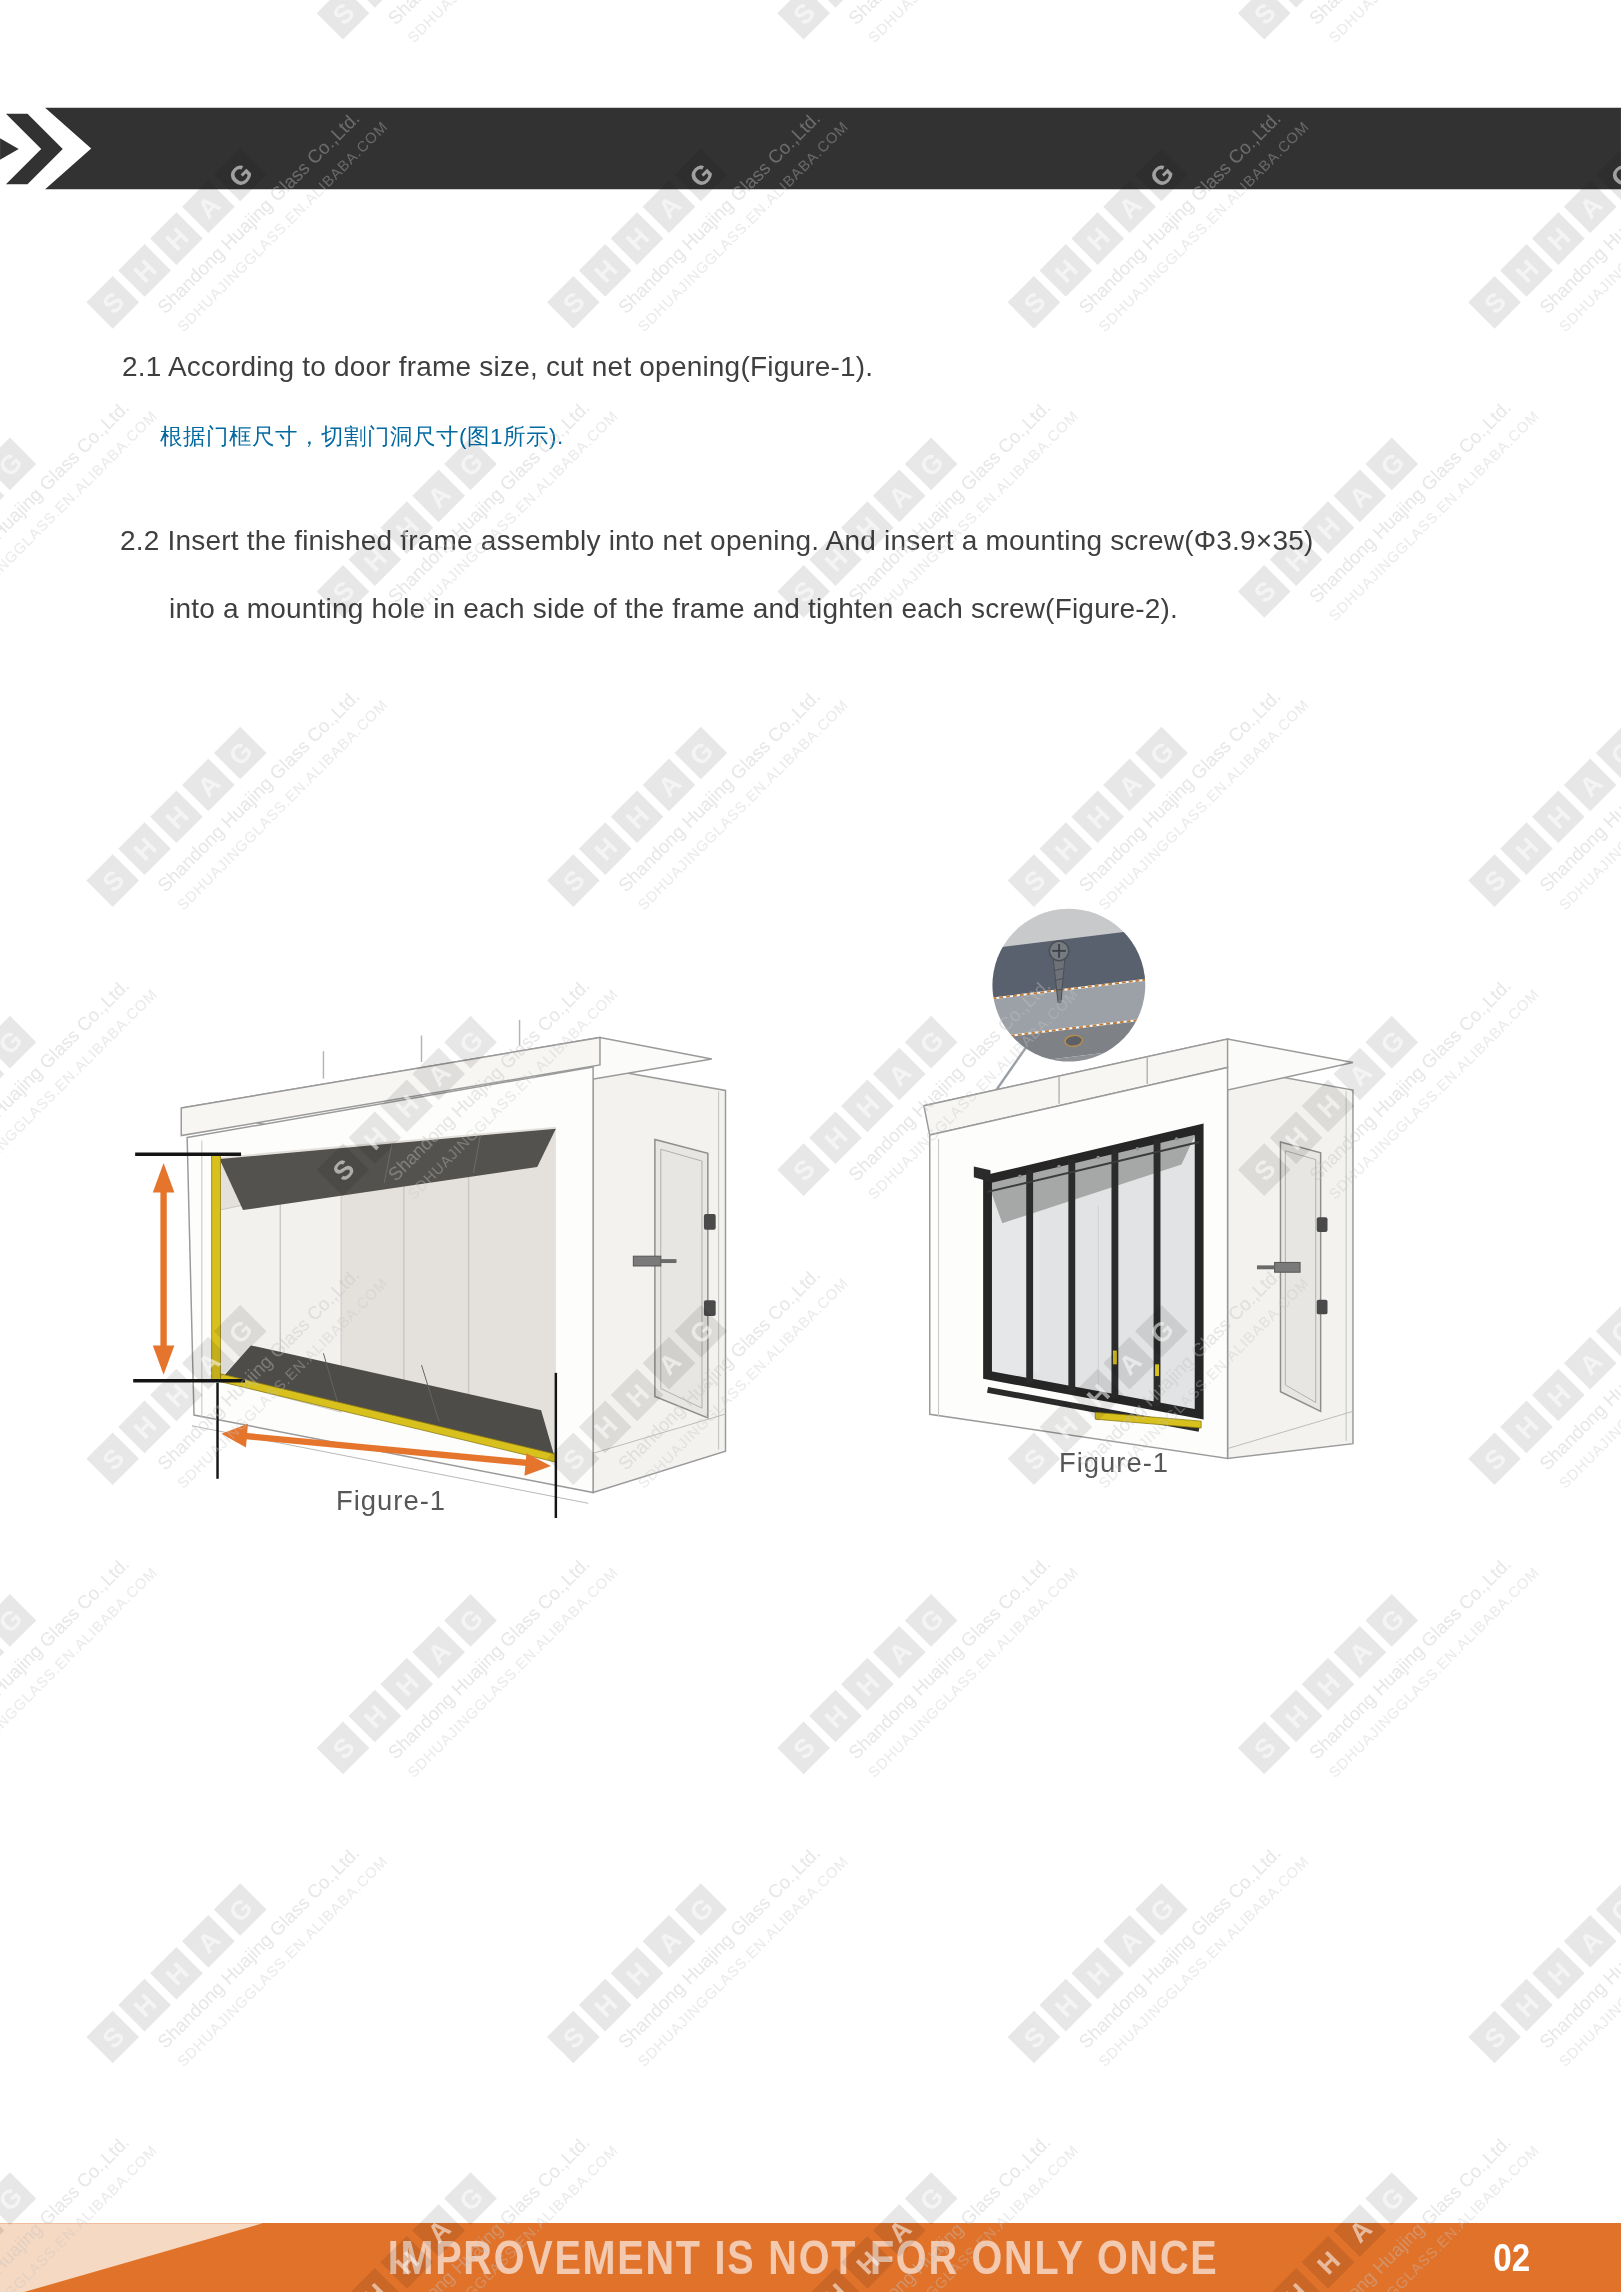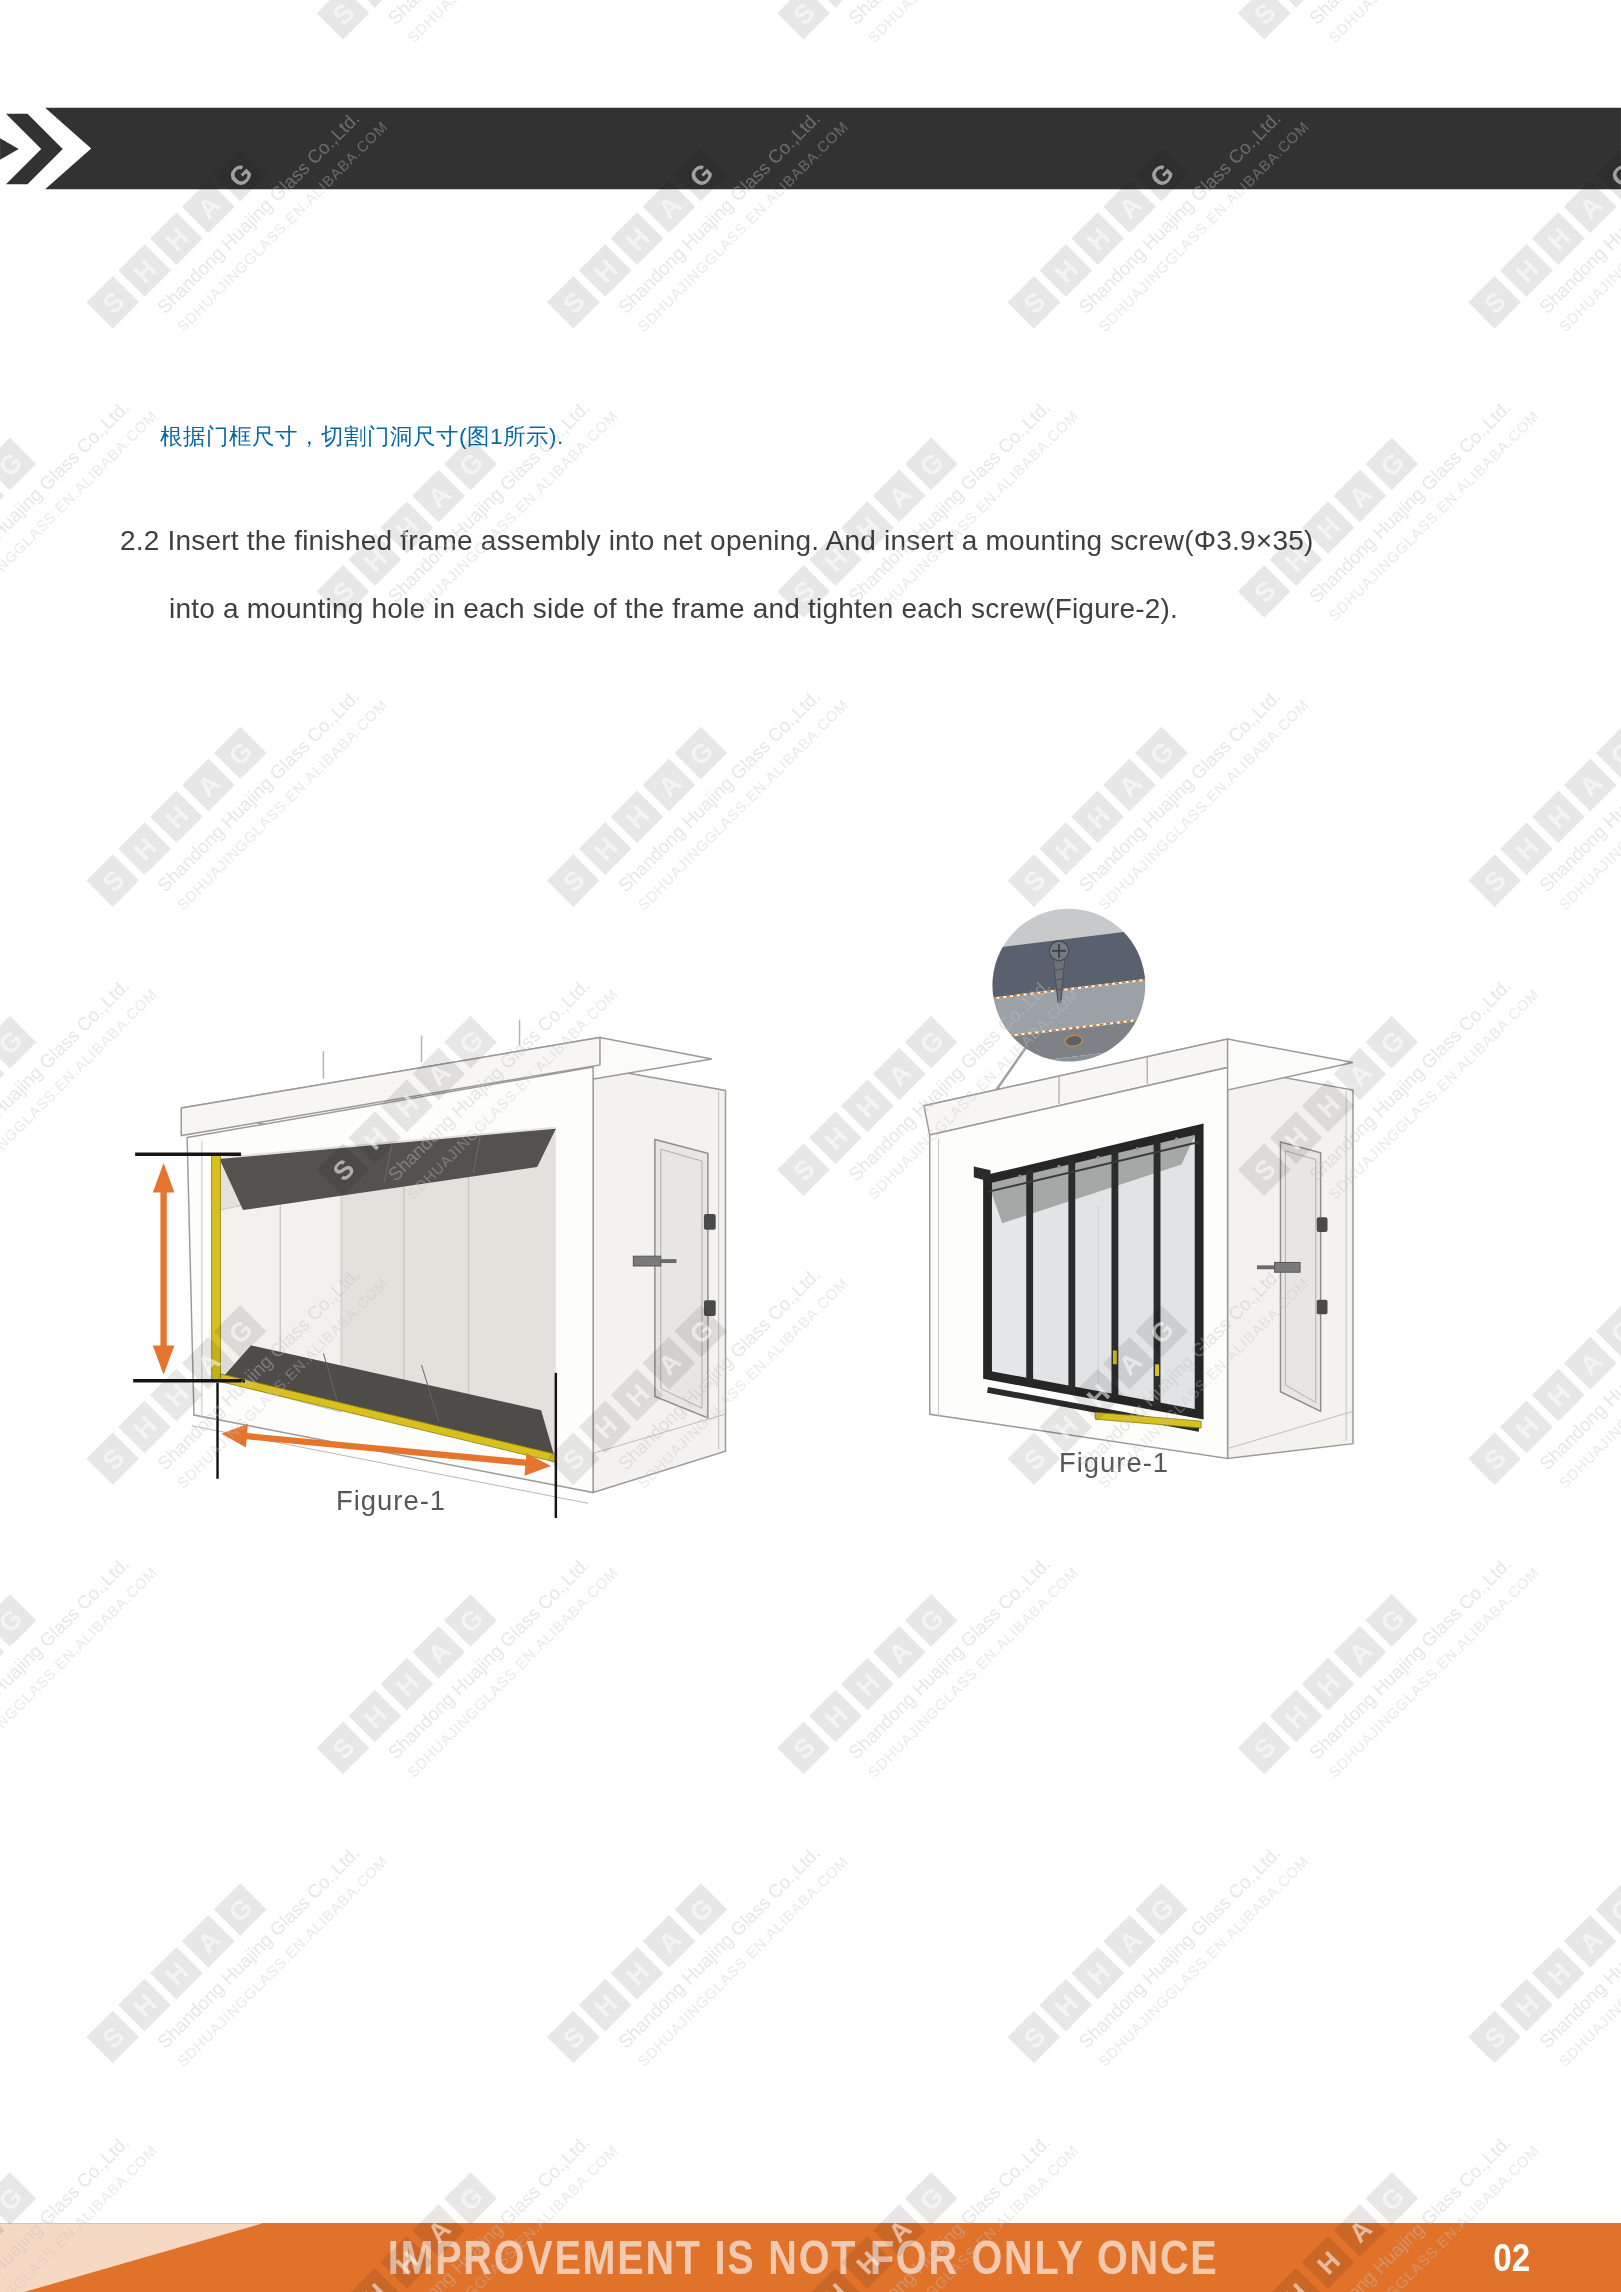--- a/index.html
+++ b/index.html
@@ -57,20 +57,21 @@
 <body>
 
 <div id="page">
 
   <svg id="header-svg" class="abs" viewBox="0 100 1654 100">
     <polygon points="0,141 19,152 0,163" fill="#323232"></polygon>
     <polygon points="6,116 28,116 64,152 28,188 6,188 42,152" fill="#323232"></polygon>
     <polygon points="46,110 1654,110 1654,193 46,193 93,151.5" fill="#323232"></polygon>
   </svg>
 
+  <div id="s21-heading" class="abs heading-en">2.1 According to door frame size, cut net opening(Figure-1).</div>
   <div id="s21-zh" class="abs body-zh">根据门框尺寸，切割门洞尺寸(图1所示).</div>
 
   <div id="s22-line1" class="abs heading-en">2.2 Insert the finished frame assembly into net opening. And insert a mounting screw(Φ3.9×35)</div>
   <div id="s22-line2" class="abs heading-en">into a mounting hole in each side of the frame and tighten each screw(Figure-2).</div>
 
   <svg id="figure1-svg" class="abs" viewBox="90 980 680 620">
 
     <g>
       <polygon points="605,1088 740,1112 740,1480 605,1522" fill="#f3f2ef" stroke="#9a9a9a" stroke-width="1.5"></polygon>
       <line x1="733" y1="1113" x2="733" y2="1478" stroke="#c2c1bd" stroke-width="1"></line>

